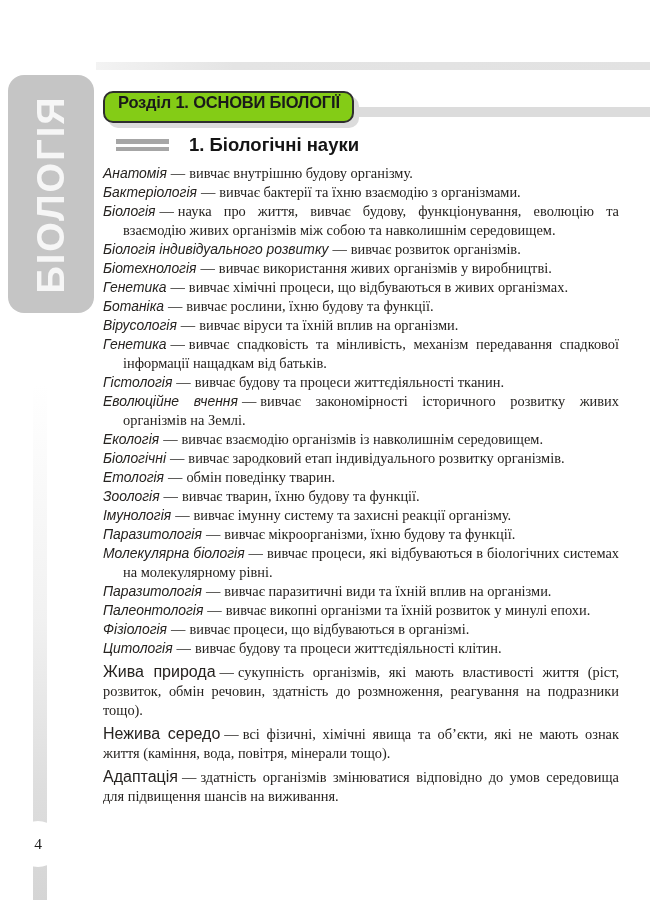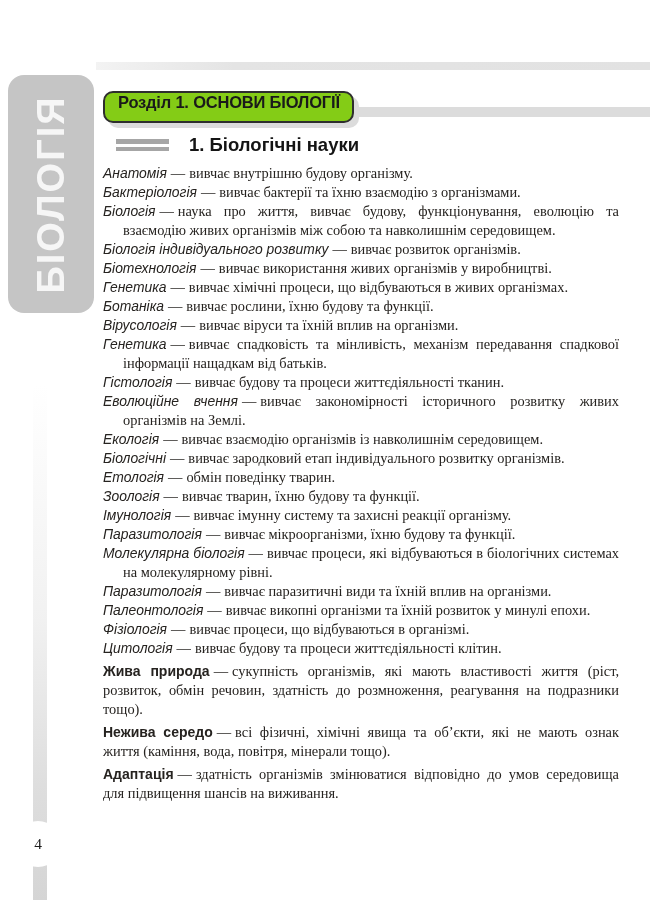--- a/index.html
+++ b/index.html
@@ -46,21 +46,21 @@
                  font-size:18.5px;color:#141414;white-space:nowrap;}
 
   
   .content{position:absolute;left:103px;top:164px;width:516px;z-index:2;
            font-size:14.4px;line-height:19px;color:#262320;
            text-align:justify;hyphens:manual;}
   p.def{margin:0;padding-left:20px;text-indent:-20px;}
   .term{font-family:"Liberation Sans",sans-serif;font-style:italic;font-size:13.9px;}
   .dash{margin:0 4px;}
   p.concept{margin:4px 0 0 0;}
-  .cterm{font-family:"Liberation Sans",sans-serif;font-weight:bold;font-size:14px;}
+  .cterm{font-family:"Liberation Sans",sans-serif;font-weight:normal;font-size:16px;}
 </style>
 </head>
 <body>
 
 <div class="page">
 
   <div class="top-band"></div>
 
   <div class="side-tab">
     <span class="side-tab-text">БІОЛОГІЯ</span>

